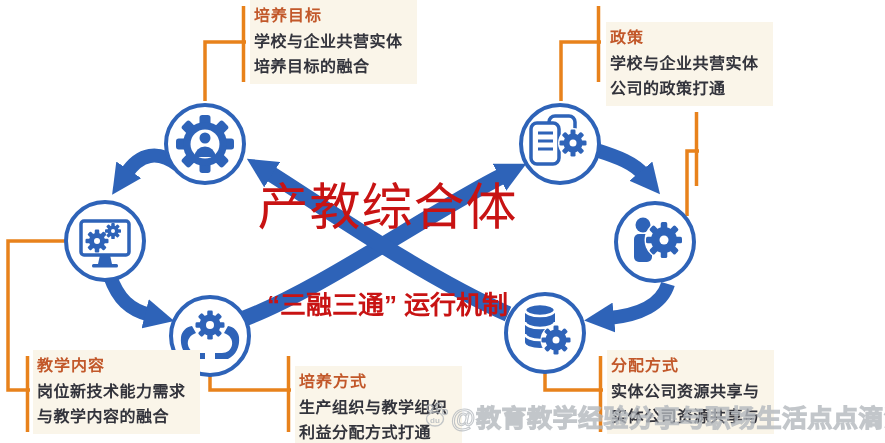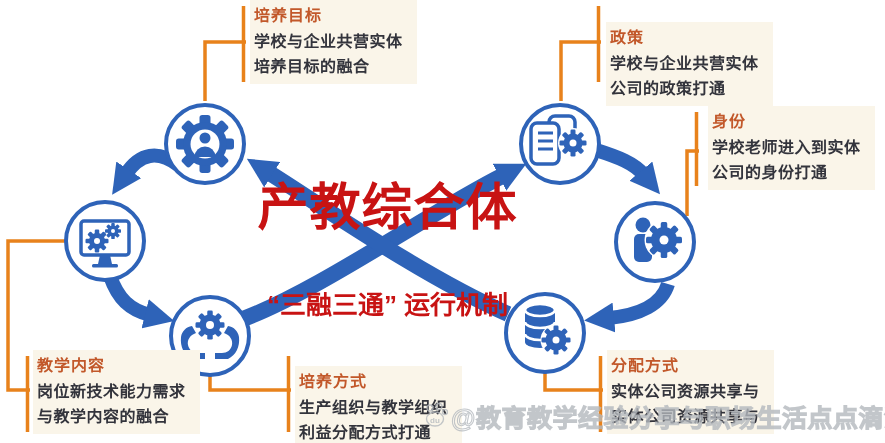--- a/index.html
+++ b/index.html
@@ -22,21 +22,21 @@
   .arrow{stroke:var(--blue);fill:none;marker-end:url(#ah);}
   .arrow.thin{stroke-width:14;}
   .arrow.thick{stroke-width:16;}
   .node-circle{fill:#fff;stroke:var(--blue);stroke-width:4;}
 
   .label{position:absolute;background:var(--panel);padding:2px 14px 5px 4px;}
   .ltitle{font-size:16px;font-weight:bold;color:var(--title-orange);line-height:27px;letter-spacing:1px;}
   .lline{font-size:16px;font-weight:600;color:var(--body-text);line-height:25px;letter-spacing:0.5px;}
 
   .center-title{position:absolute;left:225px;top:180px;width:325px;text-align:center;
-    font-size:51px;font-weight:700;color:var(--red);letter-spacing:1px;line-height:56px;}
+    font-size:51px;font-weight:400;color:var(--red);letter-spacing:1px;line-height:56px;}
   .center-subtitle{position:absolute;left:225px;top:242px;width:325px;text-align:center;
     font-size:26px;font-weight:800;color:var(--red);line-height:30px;margin-top:48px;}
 
   .watermark{position:absolute;left:424px;top:398px;display:flex;align-items:center;gap:3px;opacity:0.8;}
   .wm-text{font-size:25px;font-weight:bold;letter-spacing:0.5px;white-space:nowrap;
     color:rgba(255,255,255,0.35);-webkit-text-stroke:1.1px var(--watermark-gray);}
   .wm-logo{flex:0 0 auto;}
 </style>
 </head>
 <body>
@@ -206,25 +206,20 @@
     <div class="lline">学校与企业共营实体</div>
     <div class="lline">培养目标的融合</div>
   </div>
 
   <div class="label" style="left:606px;top:4px;margin-top:18px;">
     <div class="ltitle">政策</div>
     <div class="lline">学校与企业共营实体</div>
     <div class="lline">公司的政策打通</div>
   </div>
 
-  <div class="label" style="left:708px;top:106px;">
-    <div class="ltitle">身份</div>
-    <div class="lline">学校老师进入到实体</div>
-    <div class="lline">公司的身份打通</div>
-  </div>
 
   <div class="label" style="left:33px;top:350px;">
     <div class="ltitle">教学内容</div>
     <div class="lline">岗位新技术能力需求</div>
     <div class="lline">与教学内容的融合</div>
   </div>
 
   <div class="label" style="left:295px;top:366px;">
     <div class="ltitle">培养方式</div>
     <div class="lline">生产组织与教学组织</div>

